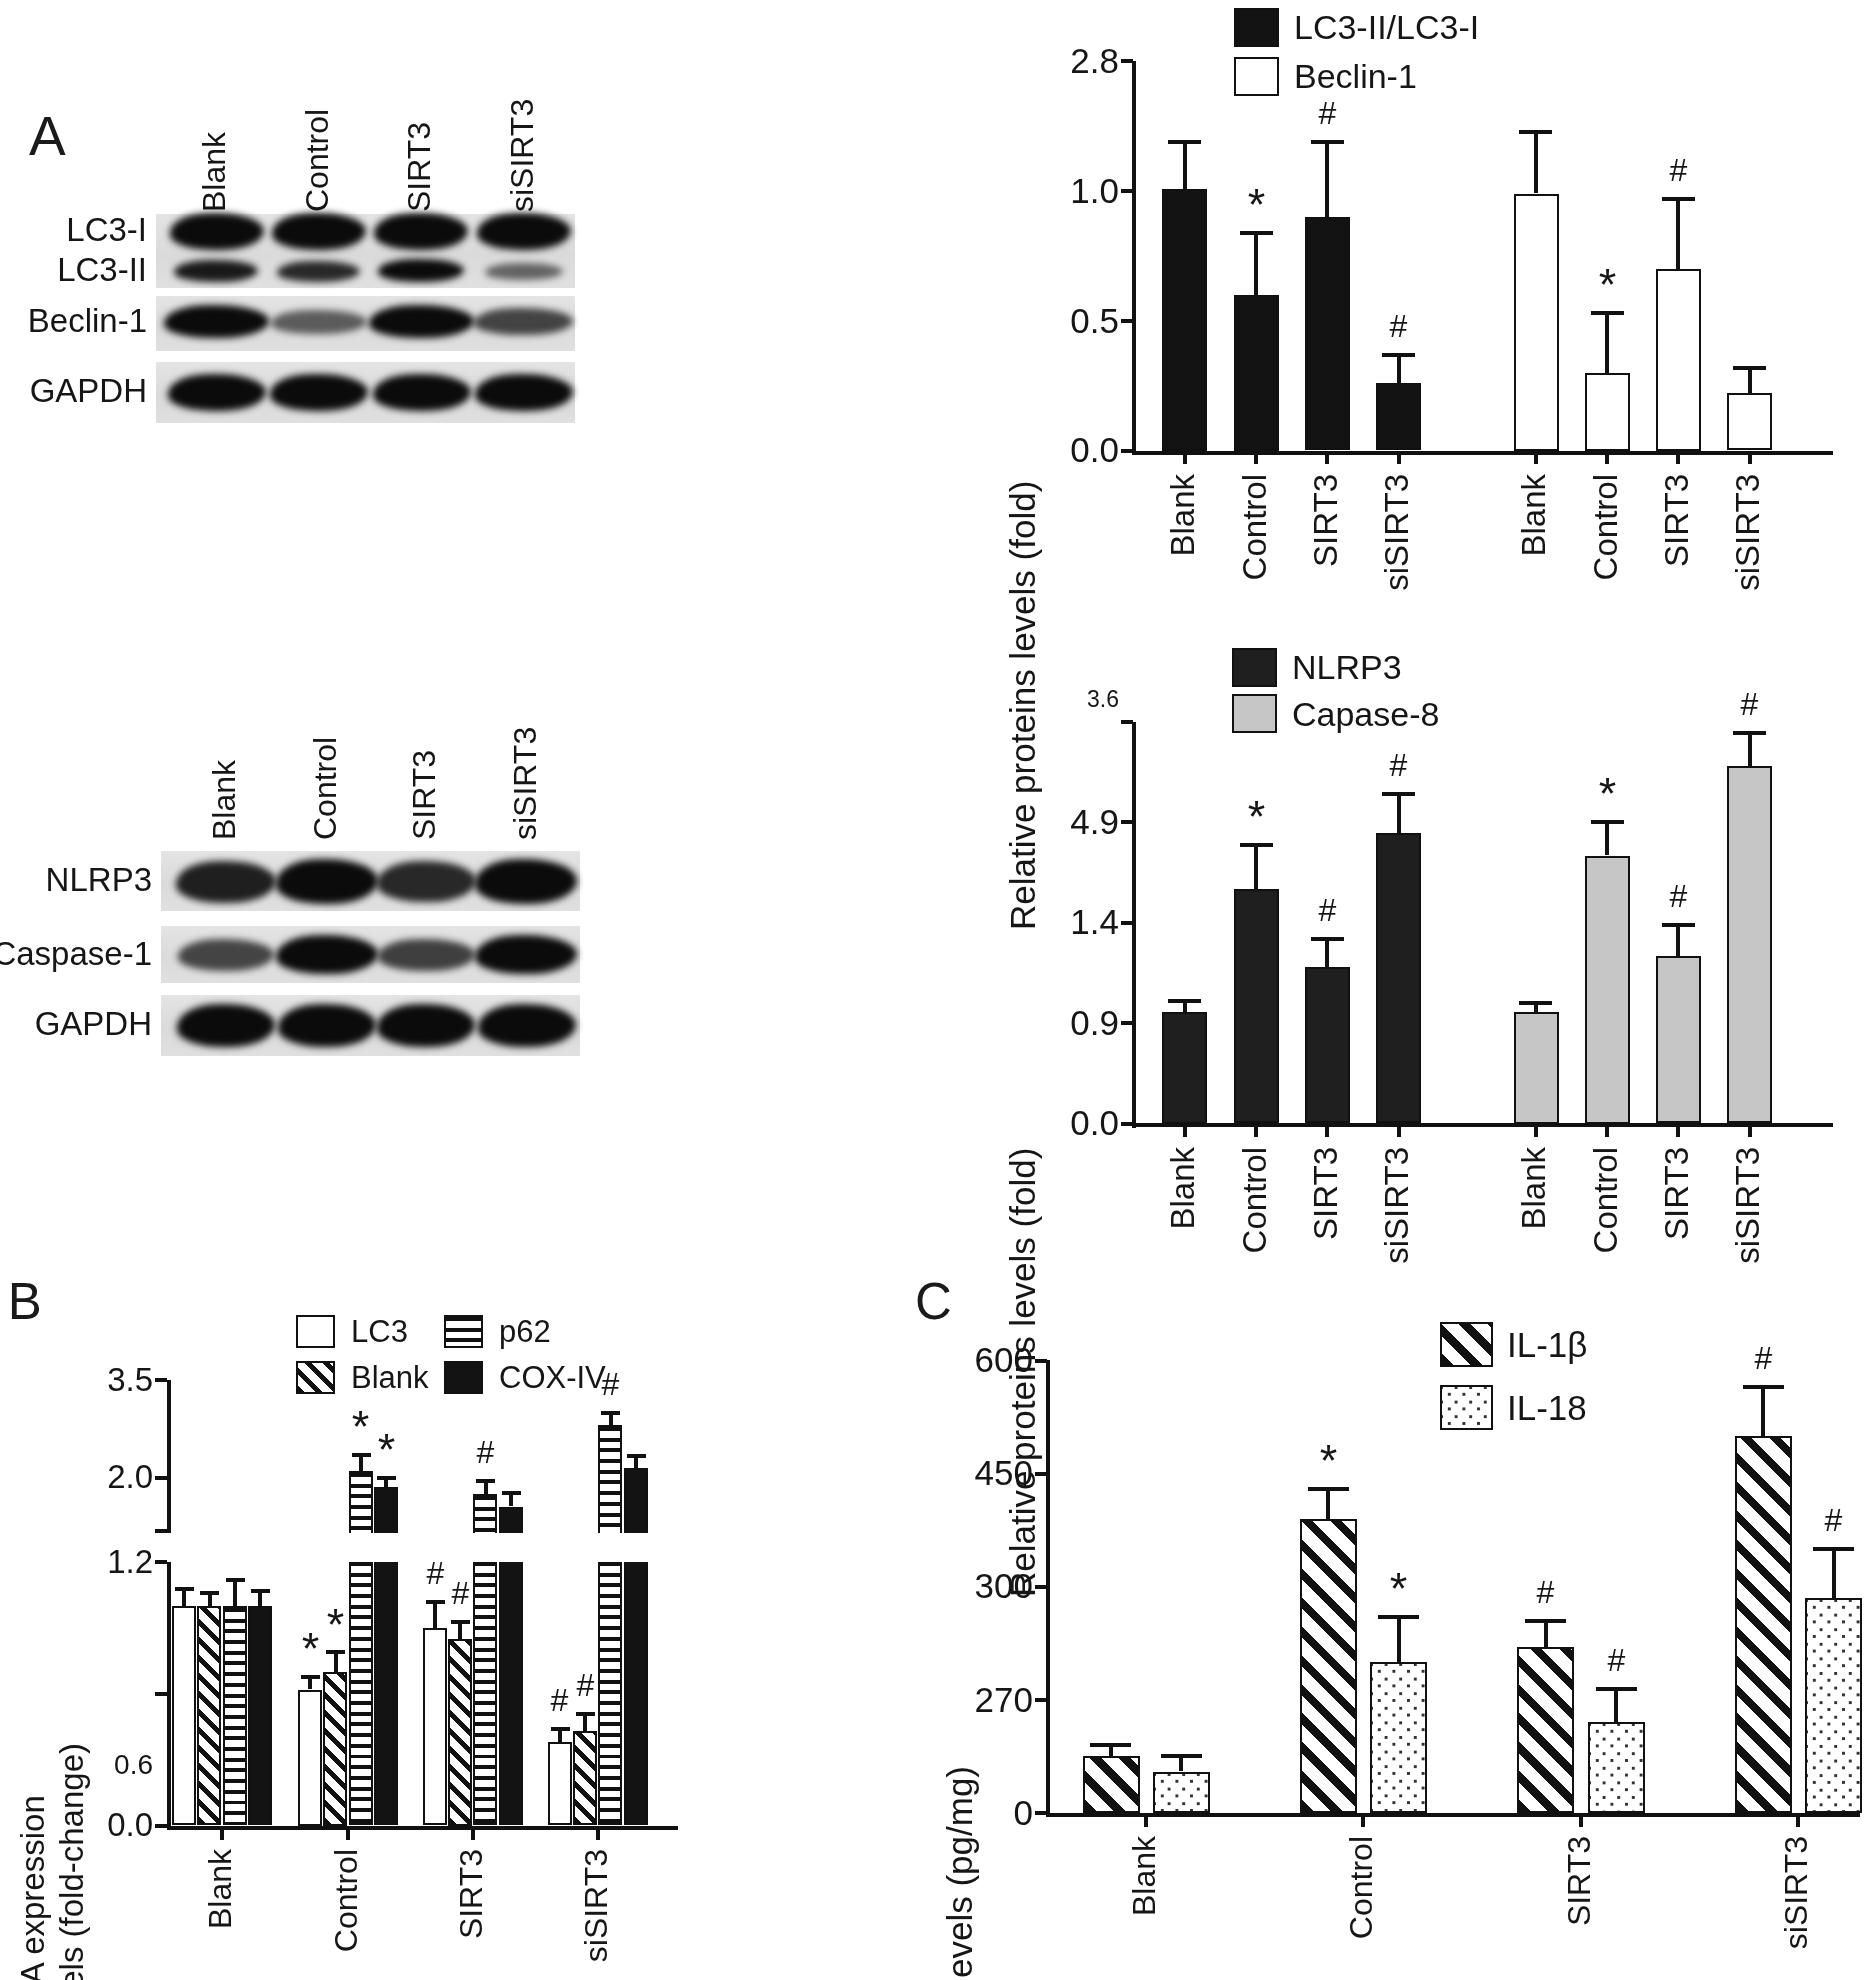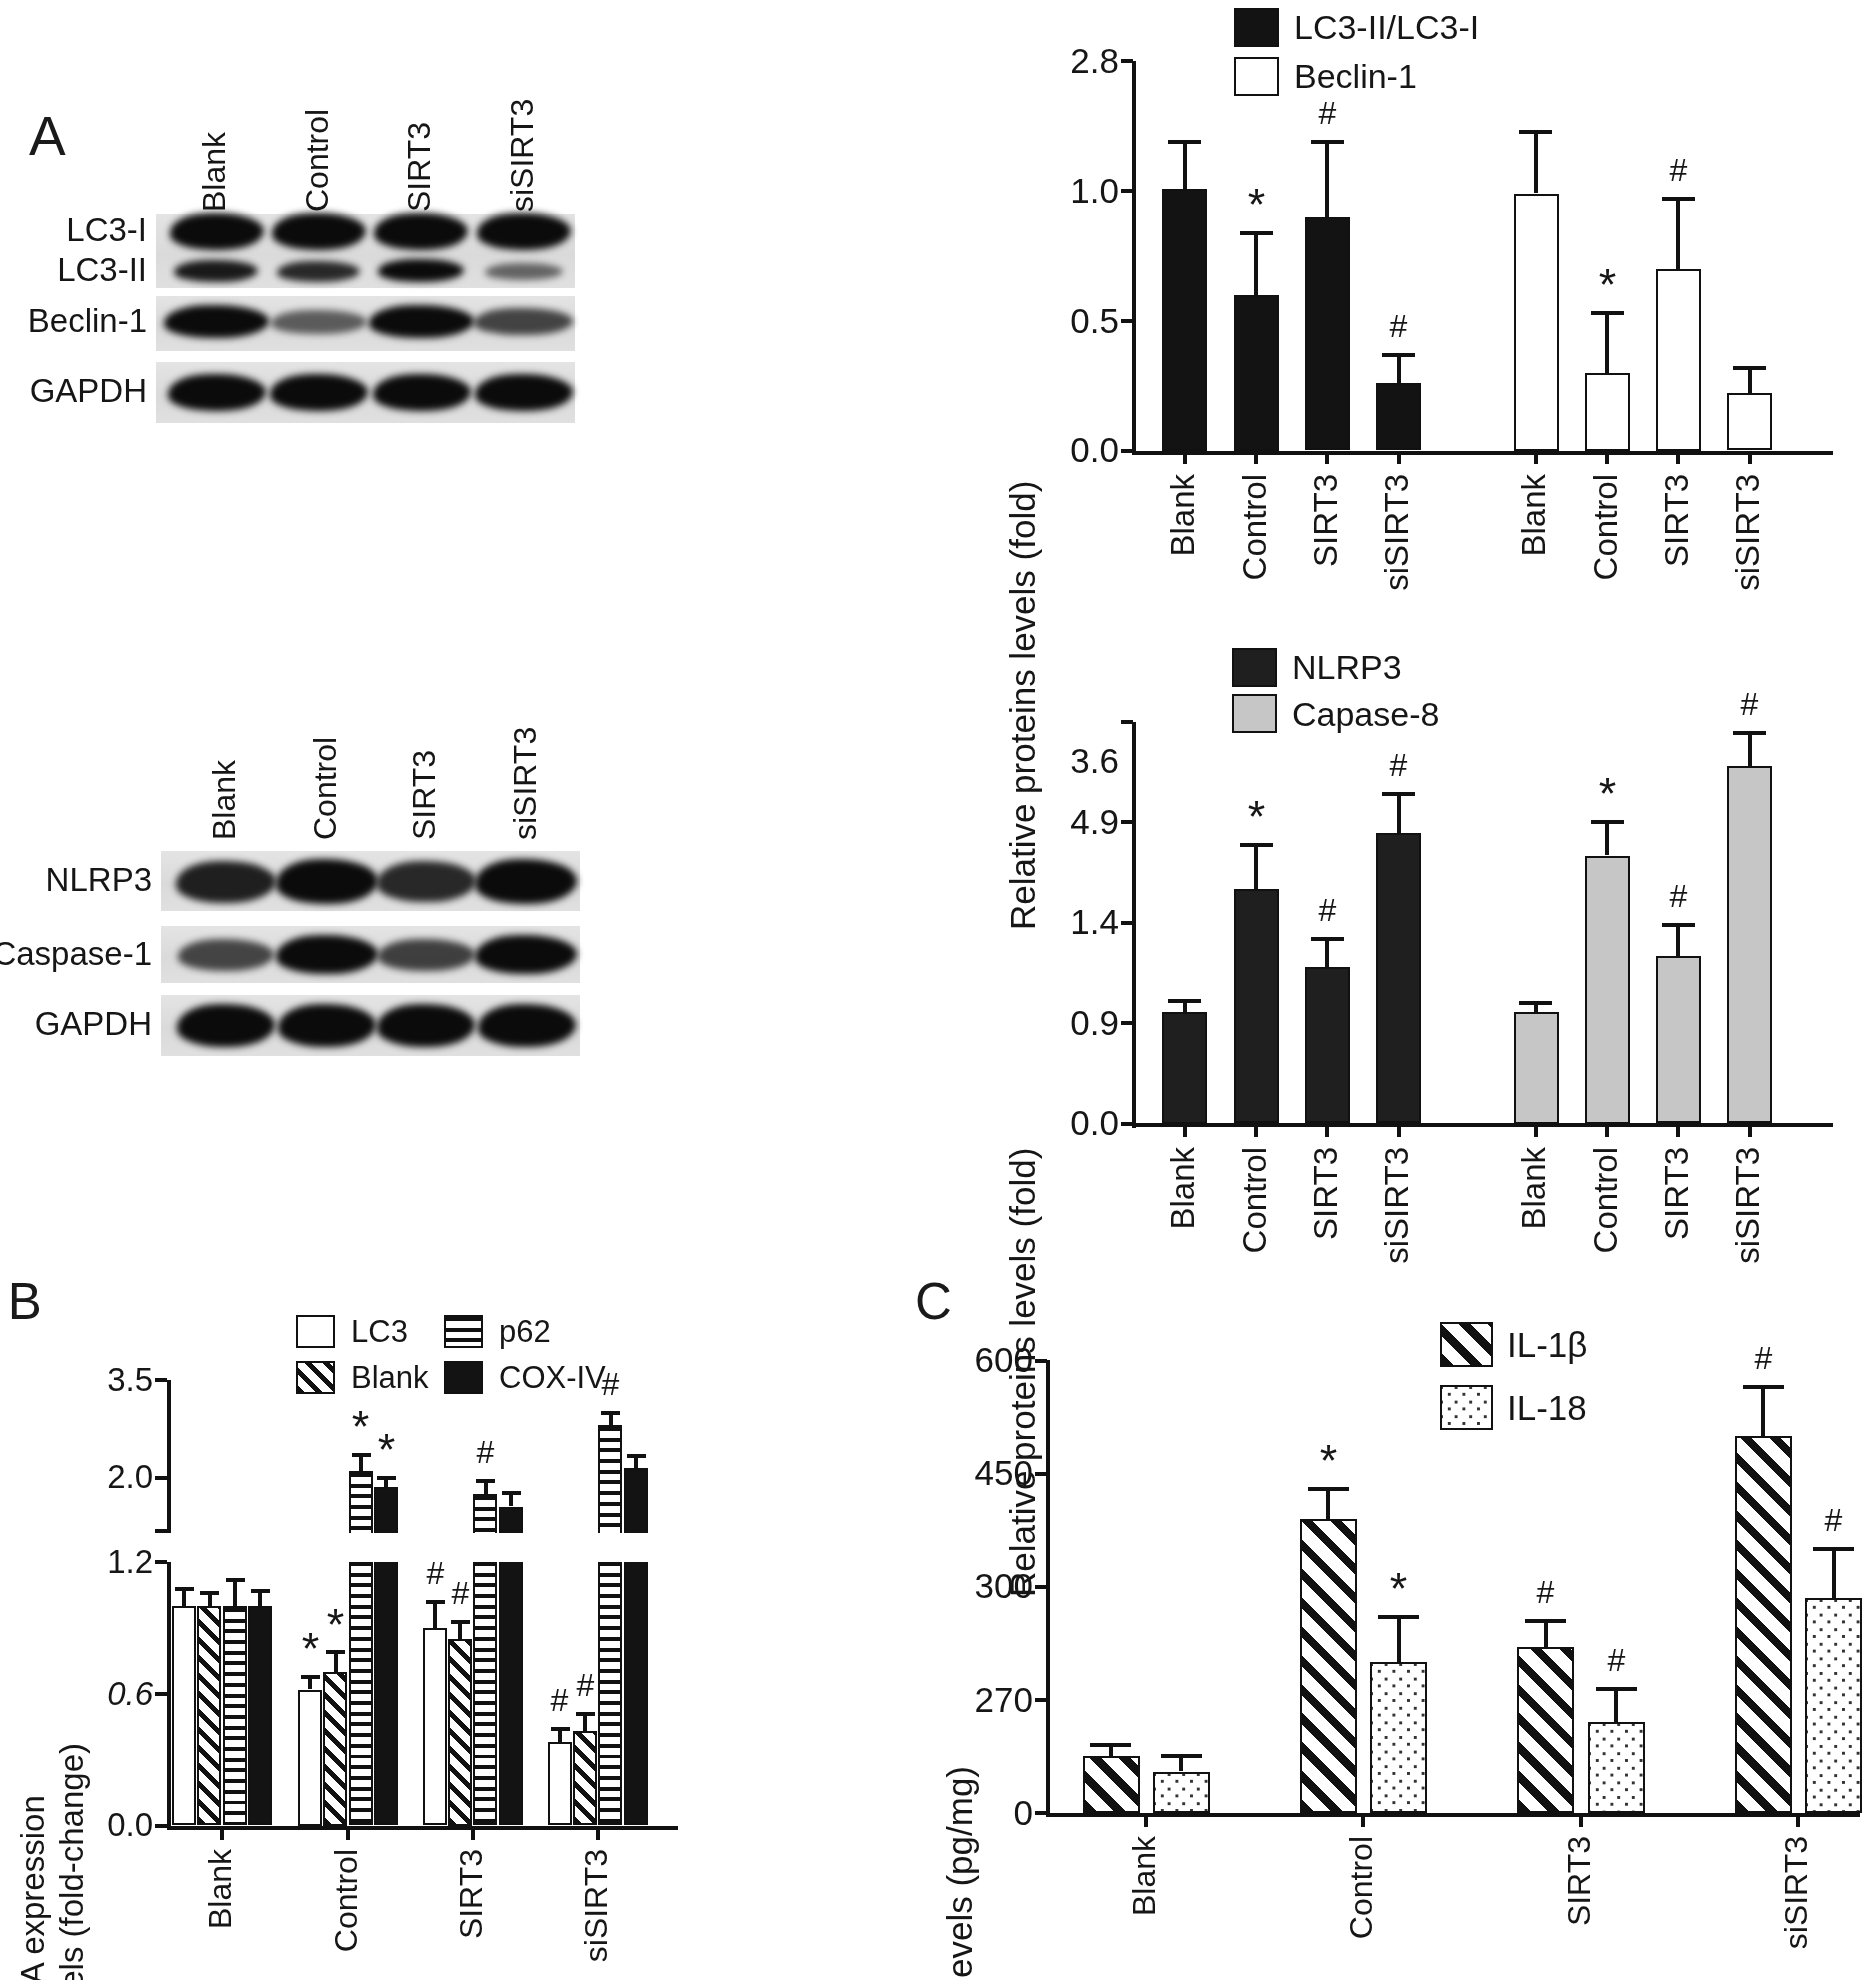--- a/index.html
+++ b/index.html
@@ -160,21 +160,21 @@
       <div class="abs axis" style="left: 1132px; top: 1123px; width: 701px; height: 3.9px;"></div>
       <div class="abs axis" style="left: 1121px; top: 1122px; width: 11.7px; height: 3.9px;"></div>
       <div class="abs ticklabel" style="left: 1035px; width: 84px; top: 1105px; font-size: 35px;">0.0</div>
       <div class="abs axis" style="left: 1121px; top: 1021px; width: 11.7px; height: 3.9px;"></div>
       <div class="abs ticklabel" style="left: 1035px; width: 84px; top: 1005px; font-size: 35px;">0.9</div>
       <div class="abs axis" style="left: 1121px; top: 921px; width: 11.7px; height: 3.9px;"></div>
       <div class="abs ticklabel" style="left: 1035px; width: 84px; top: 904px; font-size: 35px;">1.4</div>
       <div class="abs axis" style="left: 1121px; top: 820px; width: 11.7px; height: 3.9px;"></div>
       <div class="abs ticklabel" style="left: 1035px; width: 84px; top: 804px; font-size: 35px;">4.9</div>
       <div class="abs axis" style="left: 1121px; top: 720px; width: 11.7px; height: 3.9px;"></div>
-      <div class="abs ticklabel" style="left: 1035px; width: 84px; top: 743px; font-size: 35px;">3.6</div>
+      <div class="abs ticklabel" style="left: 1035px; width: 84px; top: 688px; font-size: 23px;">3.6</div>
       <div class="vtext-mid" style="left: 1005px; top: 923px; font-size: 35px;">Relative proteins levels (fold)</div>
       <div class="abs axis" style="left: 1183px; top: 1001px; width: 3.9px; height: 11px;"></div>
       <div class="abs axis" style="left: 1168px; top: 999px; width: 33px; height: 3.9px;"></div>
       <div class="abs bar fill-dark" style="left: 1162px; top: 1012px; width: 45px; height: 112px;"></div>
       <div class="abs axis" style="left: 1254px; top: 844px; width: 3.9px; height: 45px;"></div>
       <div class="abs axis" style="left: 1240px; top: 843px; width: 33px; height: 3.9px;"></div>
       <div class="abs bar fill-dark" style="left: 1234px; top: 889px; width: 45px; height: 234px;"></div>
       <div class="abs sig" style="left: 1232px; width: 49px; top: 794px; font-size: 45px;">*</div>
       <div class="abs axis" style="left: 1325px; top: 939px; width: 3.9px; height: 28px;"></div>
       <div class="abs axis" style="left: 1311px; top: 937px; width: 33px; height: 3.9px;"></div>
@@ -225,21 +225,21 @@
       <div class="abs axis" style="left: 167px; top: 1562px; width: 3.9px; height: 267px;"></div>
       <div class="abs axis" style="left: 155px; top: 1529px; width: 13.7px; height: 3.9px;"></div>
       <div class="abs axis" style="left: 167px; top: 1826px; width: 511px; height: 3.9px;"></div>
       <div class="abs axis" style="left: 155px; top: 1476px; width: 11.7px; height: 3.9px;"></div>
       <div class="abs ticklabel" style="left: 69px; width: 84px; top: 1460px; font-size: 33px;">2.0</div>
       <div class="abs axis" style="left: 155px; top: 1378px; width: 11.7px; height: 3.9px;"></div>
       <div class="abs ticklabel" style="left: 69px; width: 84px; top: 1363px; font-size: 33px;">3.5</div>
       <div class="abs axis" style="left: 155px; top: 1824px; width: 11.7px; height: 3.9px;"></div>
       <div class="abs ticklabel" style="left: 69px; width: 84px; top: 1808px; font-size: 33px;">0.0</div>
       <div class="abs axis" style="left: 155px; top: 1692px; width: 11.7px; height: 3.9px;"></div>
-      <div class="abs ticklabel" style="left: 69px; width: 84px; top: 1677px; font-size: 33px; font-style: italic;">0.6</div>
+      <div class="abs ticklabel" style="left: 69px; width: 84px; top: 1751px; font-size: 28px;">0.6</div>
       <div class="abs axis" style="left: 155px; top: 1560px; width: 11.7px; height: 3.9px;"></div>
       <div class="abs ticklabel" style="left: 69px; width: 84px; top: 1545px; font-size: 33px;">1.2</div>
       <div class="vtext-mid" style="left: 15.6px; top: 1599px; font-size: 33px;">Relative mRNA expression</div>
       <div class="vtext-mid" style="left: 55px; top: 1599px; font-size: 33px;">levels (fold-change)</div>
       <div class="abs axis" style="left: 182px; top: 1589px; width: 3.9px; height: 17.6px;"></div>
       <div class="abs axis" style="left: 175px; top: 1587px; width: 18.5px; height: 3.9px;"></div>
       <div class="abs bar fill-white" style="left: 172px; top: 1606px; width: 24.4px; height: 219px;"></div>
       <div class="abs axis" style="left: 308px; top: 1676px; width: 3.9px; height: 13px;"></div>
       <div class="abs axis" style="left: 301px; top: 1675px; width: 18.5px; height: 3.9px;"></div>
       <div class="abs bar fill-white" style="left: 298px; top: 1690px; width: 24.4px; height: 136px;"></div>

